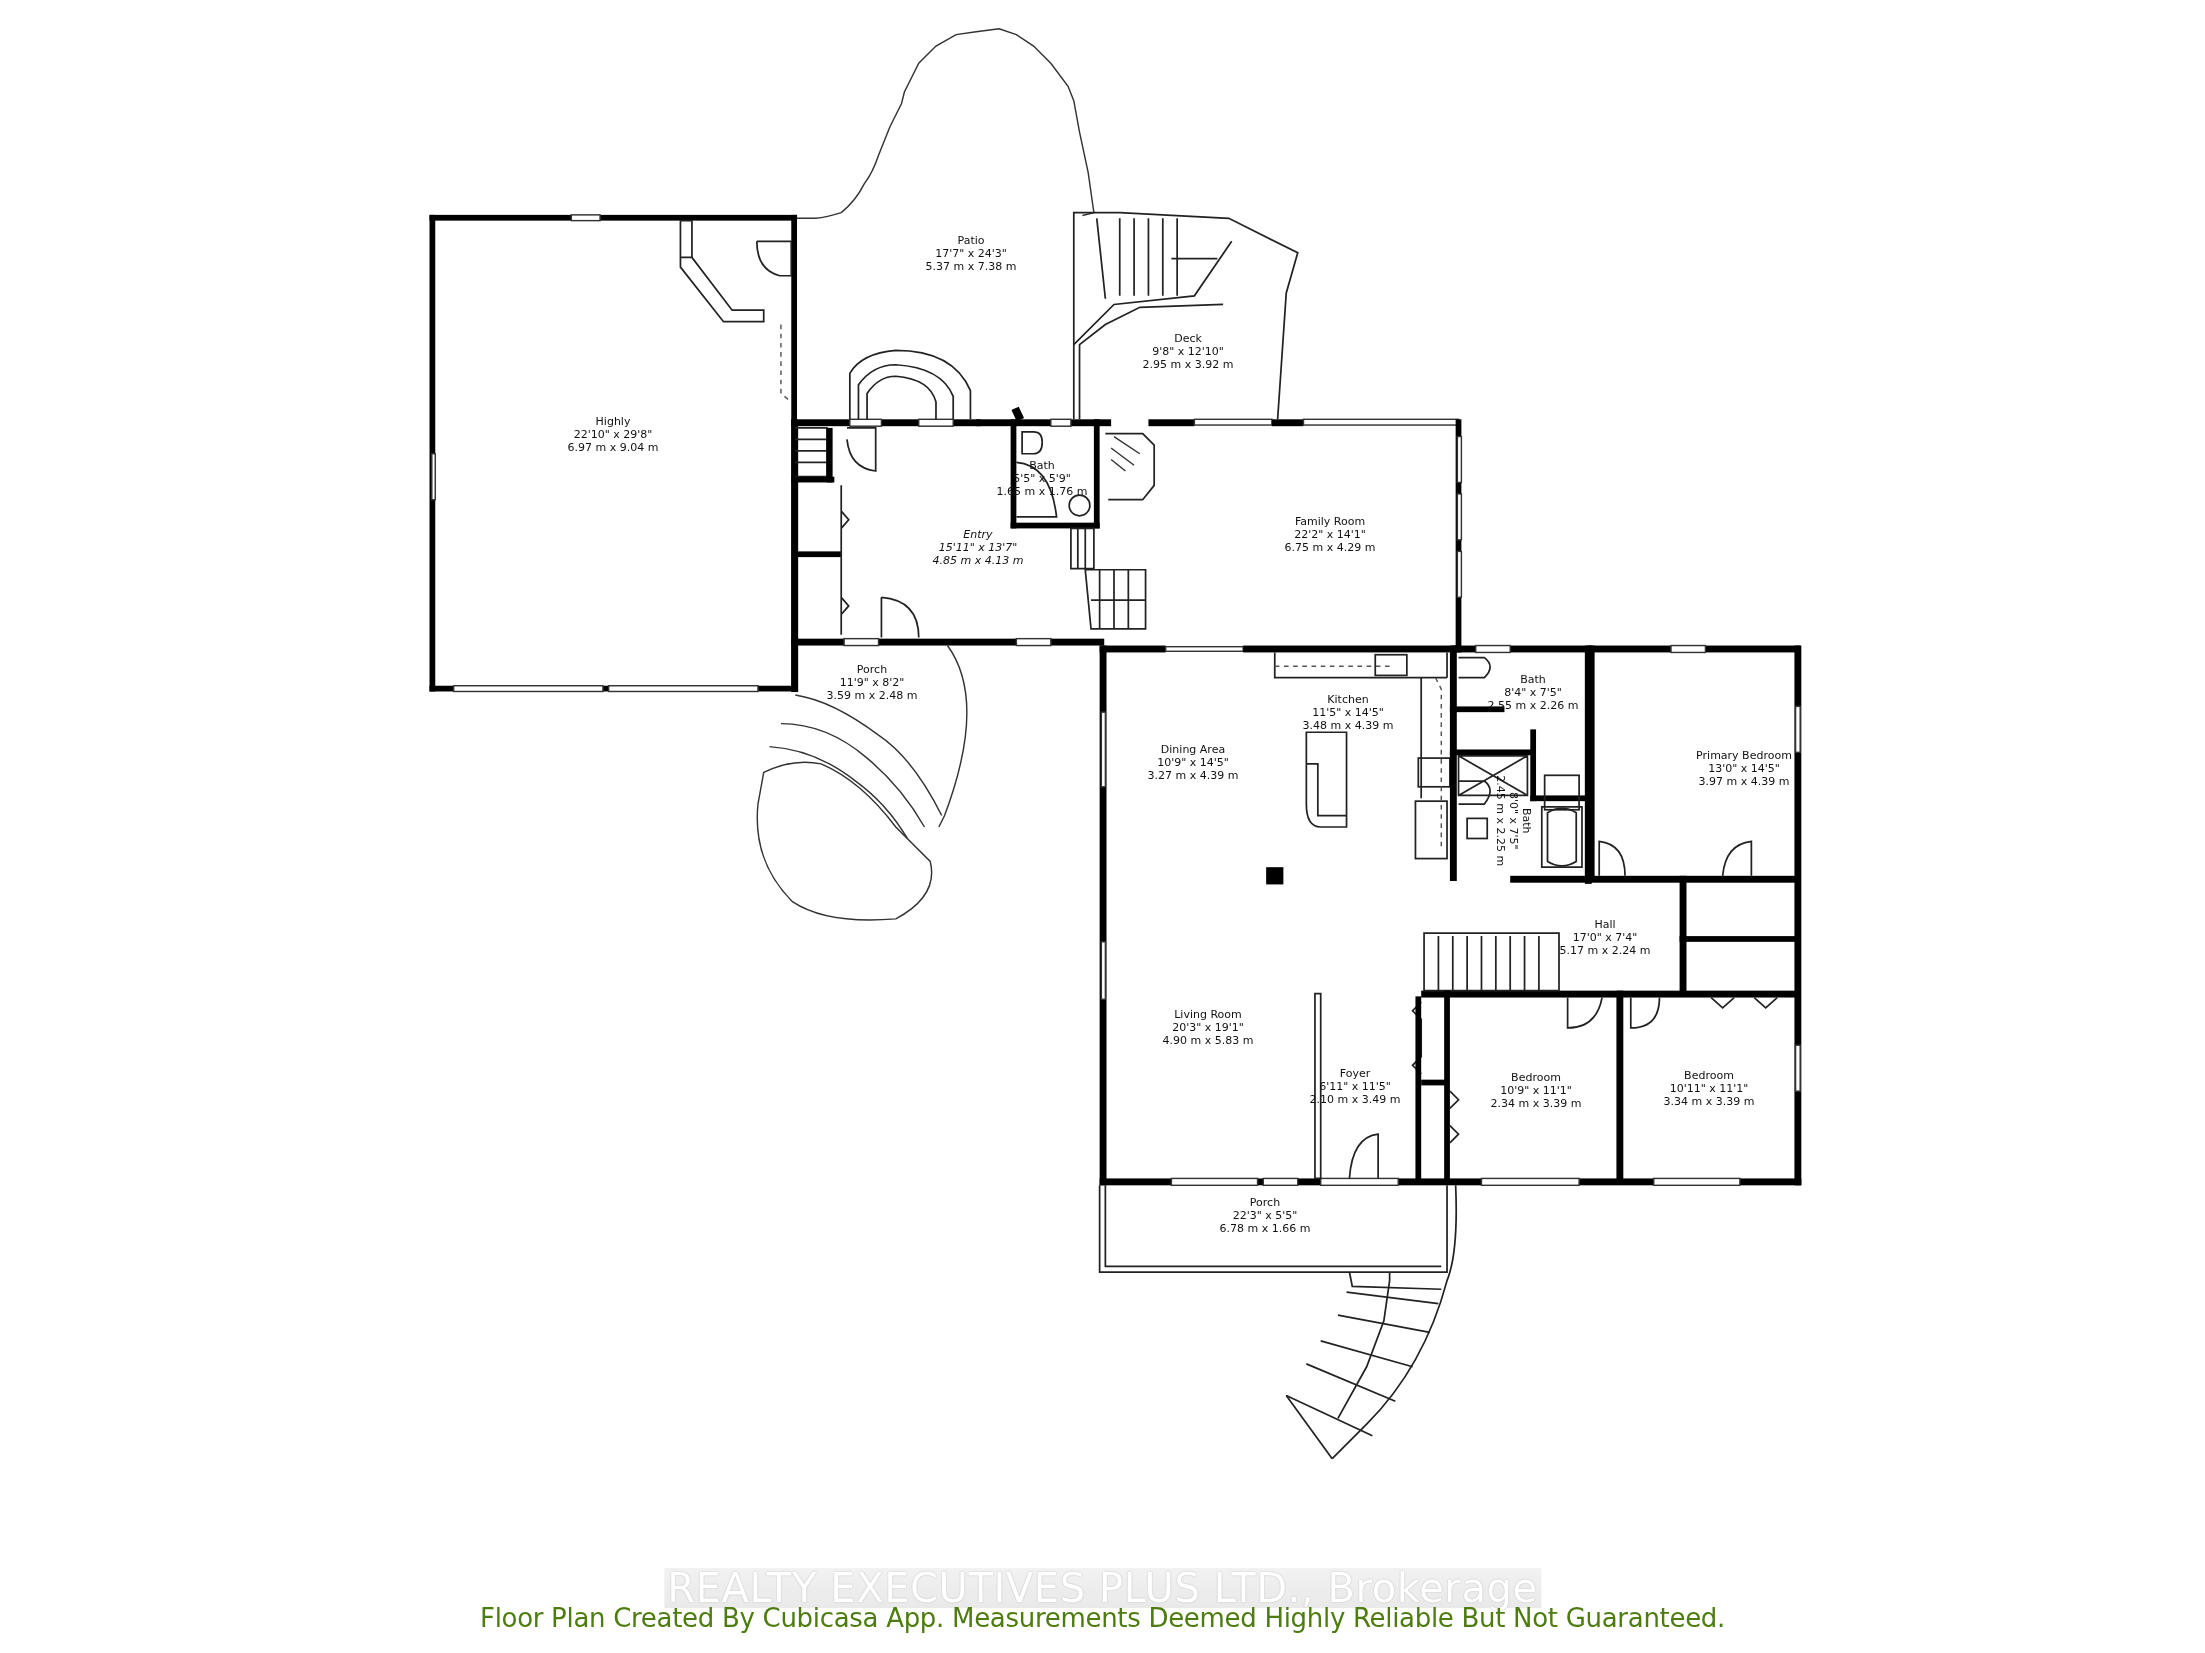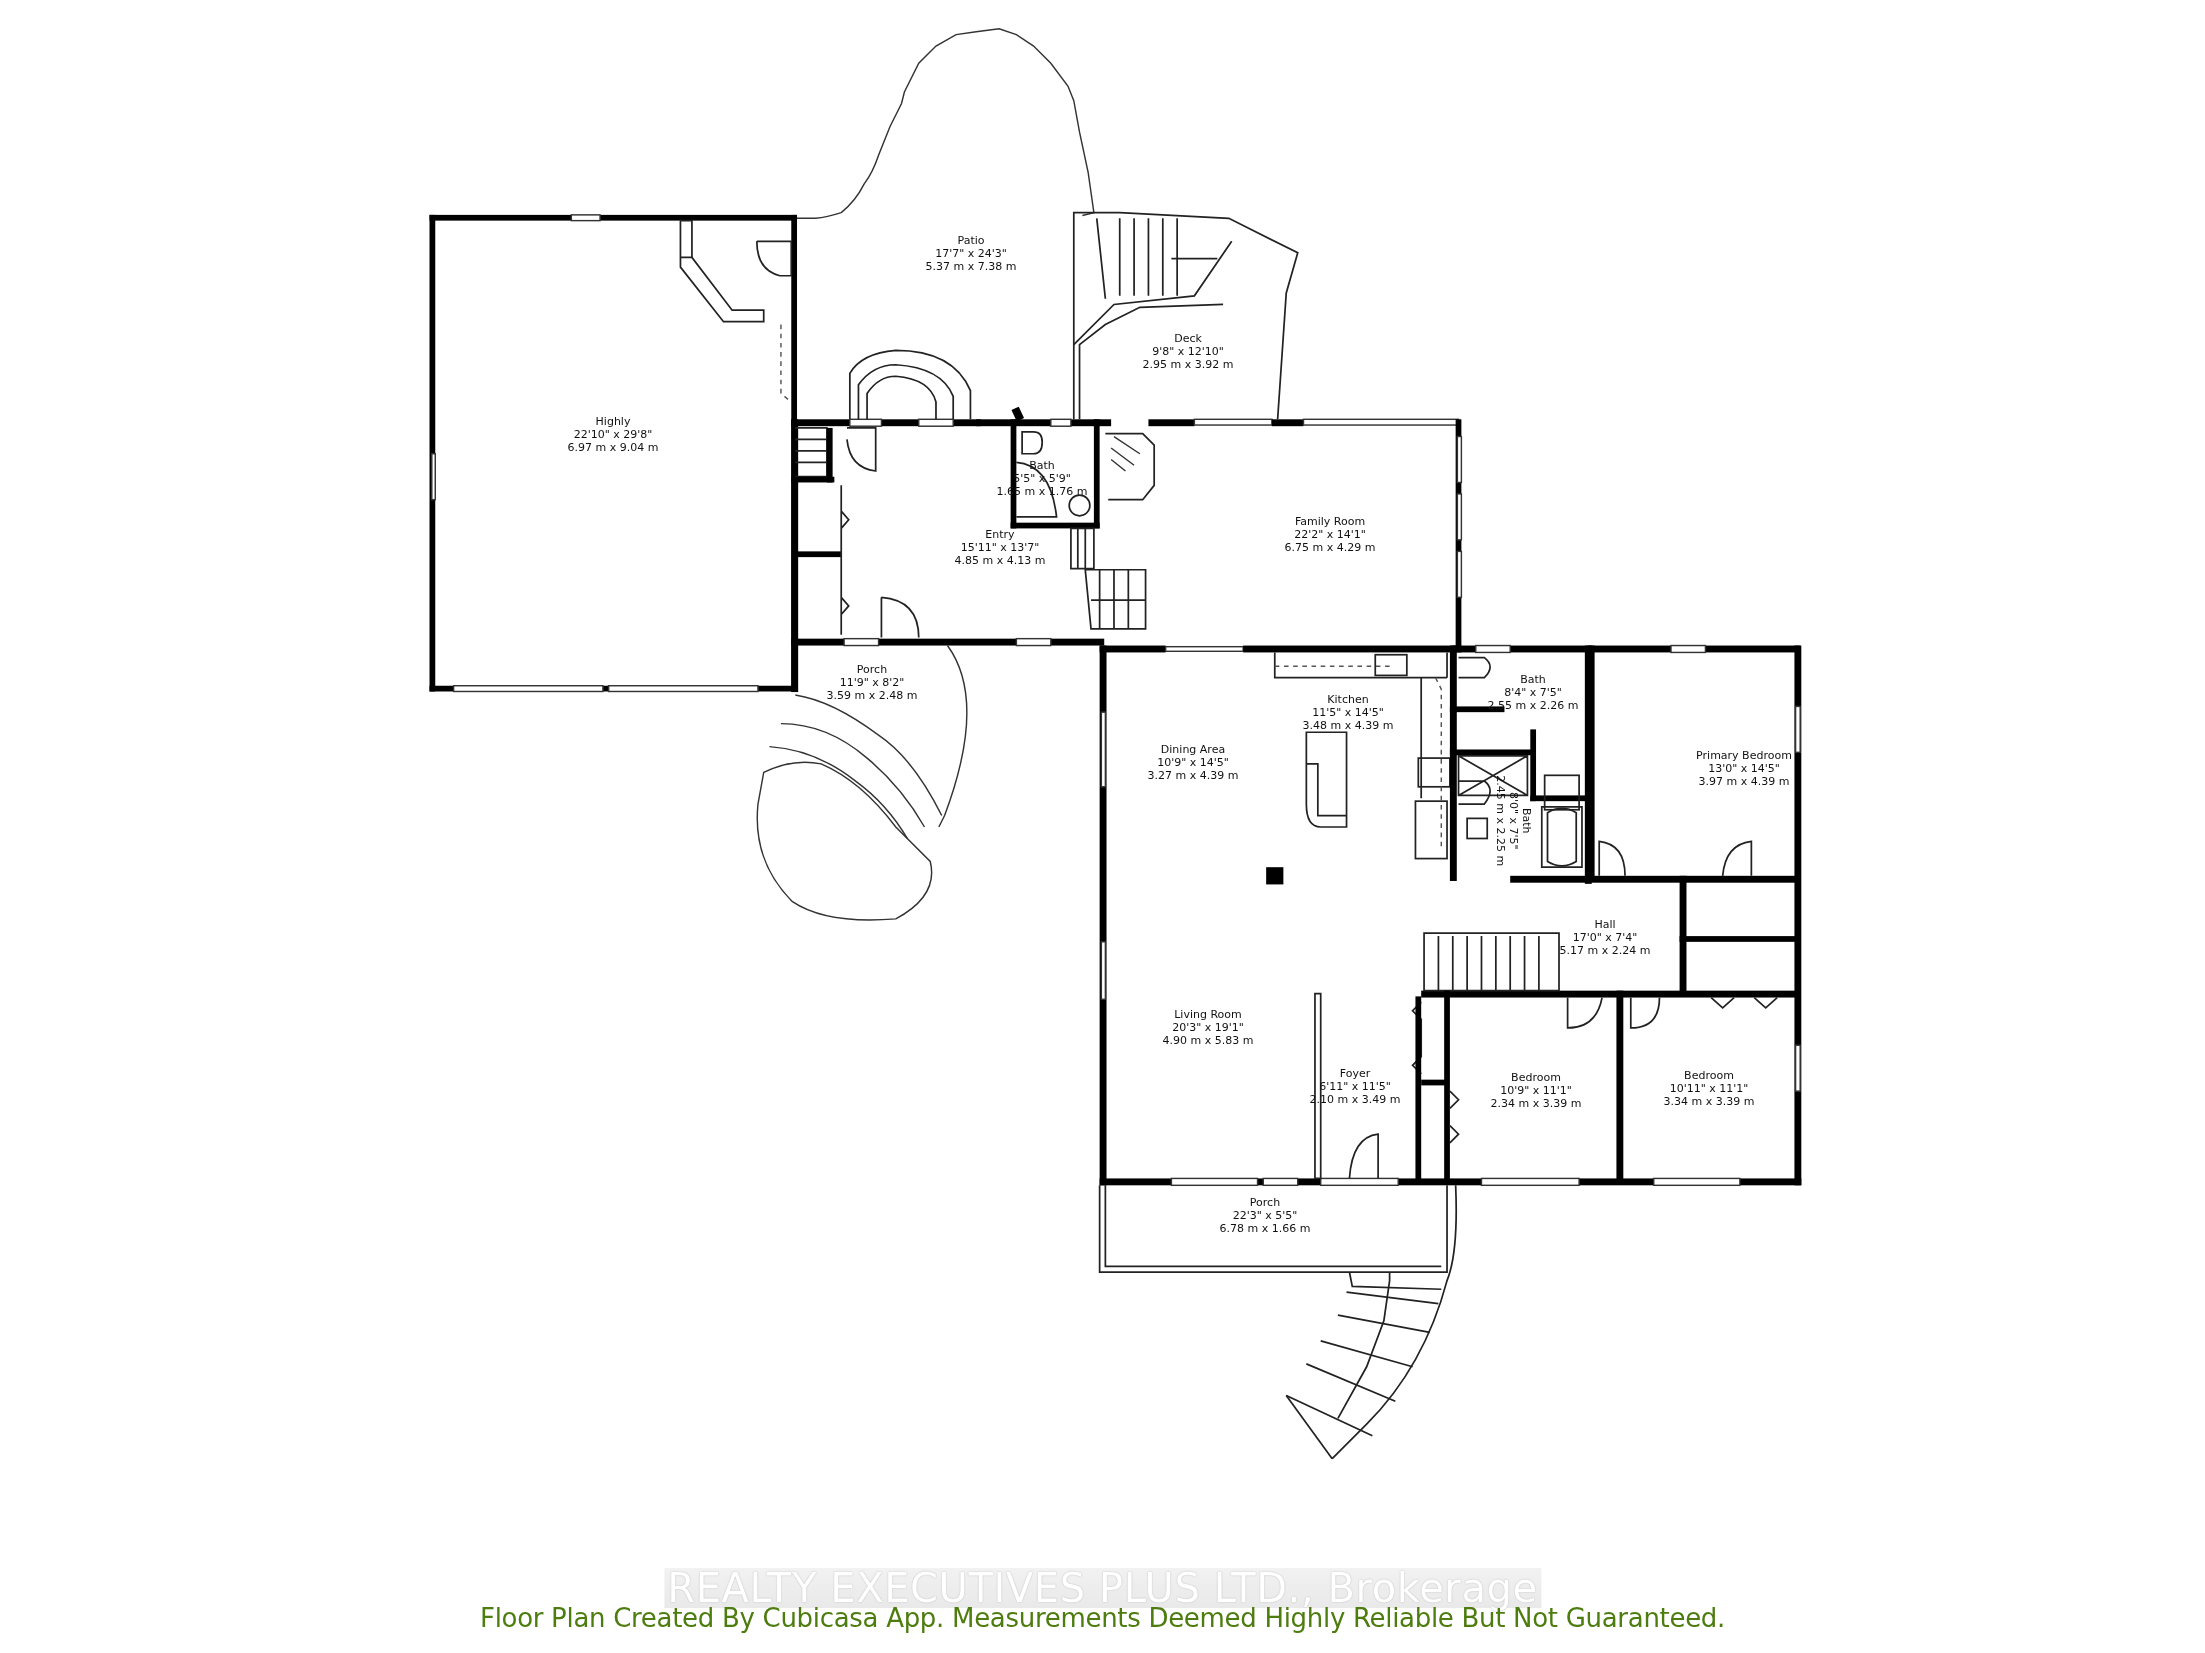--- a/index.html
+++ b/index.html
@@ -202,21 +202,21 @@
 <div class="room-label" style="left:1188px; top:332px;">
   <span>Deck</span>
   <span>9'8" x 12'10"</span>
   <span>2.95 m x 3.92 m</span>
 </div>
 <div class="room-label" style="left:1042px; top:459px;">
   <span>Bath</span>
   <span>5'5" x 5'9"</span>
   <span>1.65 m x 1.76 m</span>
 </div>
-<div class="room-label" style="left:1000px; top:528px;">
+<div class="room-label" style="left:978px; top:528px;font-style:italic;">
   <span>Entry</span>
   <span>15'11" x 13'7"</span>
   <span>4.85 m x 4.13 m</span>
 </div>
 <div class="room-label" style="left:1282px; top:515px;margin-left:48px;">
   <span>Family Room</span>
   <span>22'2" x 14'1"</span>
   <span>6.75 m x 4.29 m</span>
 </div>
 <div class="room-label" style="left:872px; top:663px;">

